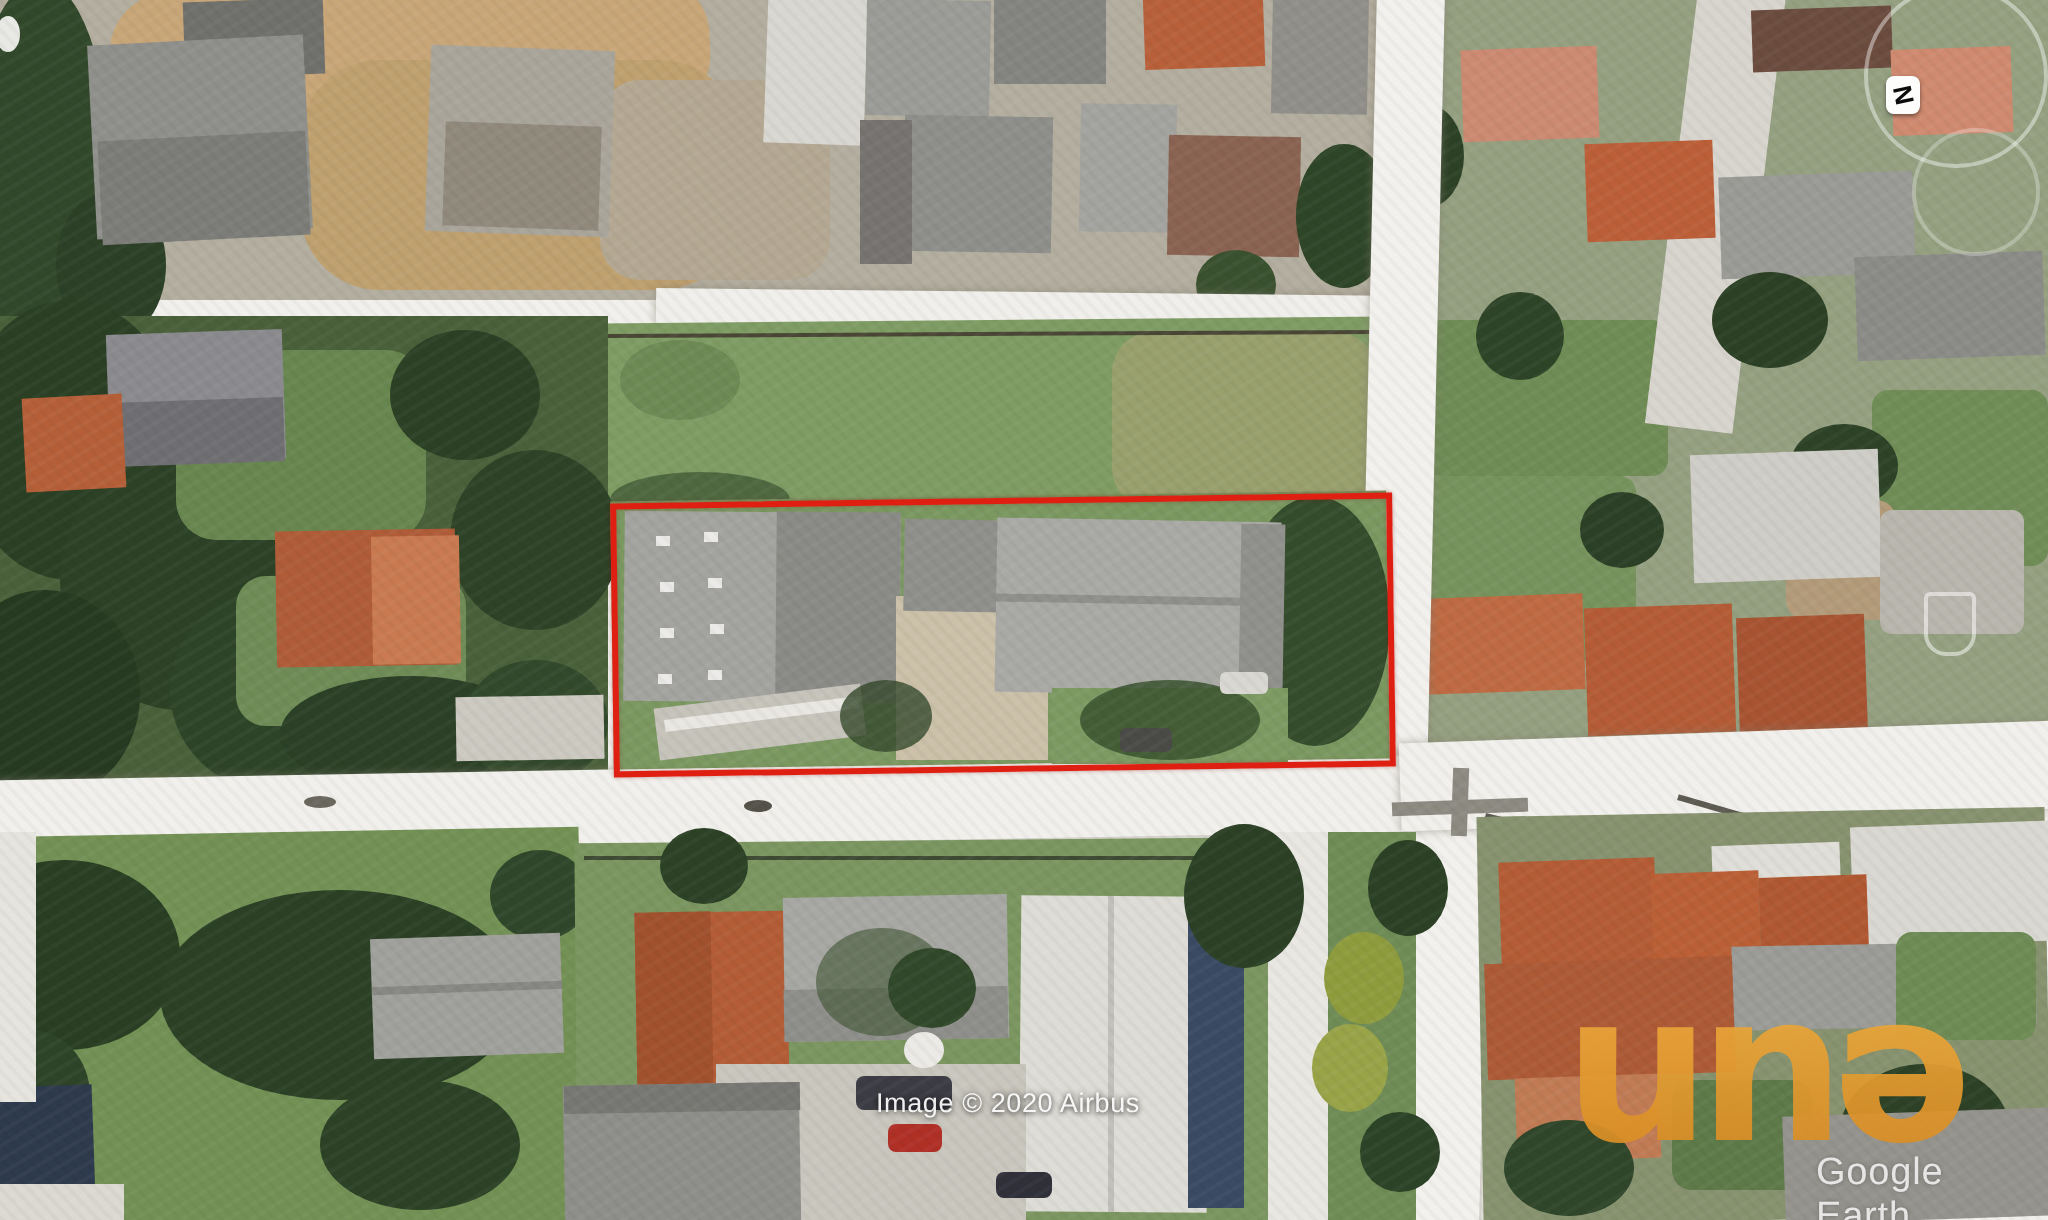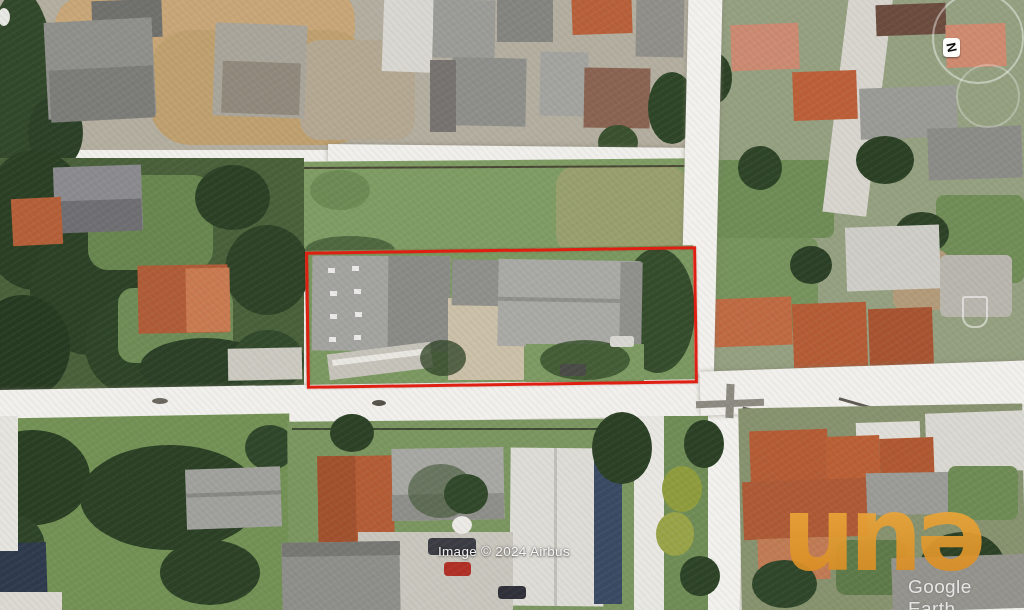--- a/index.html
+++ b/index.html
@@ -220,21 +220,21 @@
   <div id="compass">
     <div id="ring1" class="ring"></div>
     <div id="ring2" class="ring"></div>
     <div id="north-badge">
       <span>N</span>
     </div>
   </div>
 
   <div id="shield-icon"></div>
 
-  <div id="credit">Image © 2024 Airbus</div>
+  <div id="credit">Image © 2020 Airbus</div>
 
   <svg id="una" viewBox="0 0 230 84" aria-hidden="true">
     <defs>
       <linearGradient id="unaGrad" x1="0" y1="0" x2="0" y2="1">
         <stop id="unaStop1" offset="0" stop-color="#f3b244"></stop>
         <stop id="unaStop2" offset="1" stop-color="#d4861e"></stop>
       </linearGradient>
     </defs>
     <text x="4" y="78" fill="url(#unaGrad)">unə</text>
   </svg>

